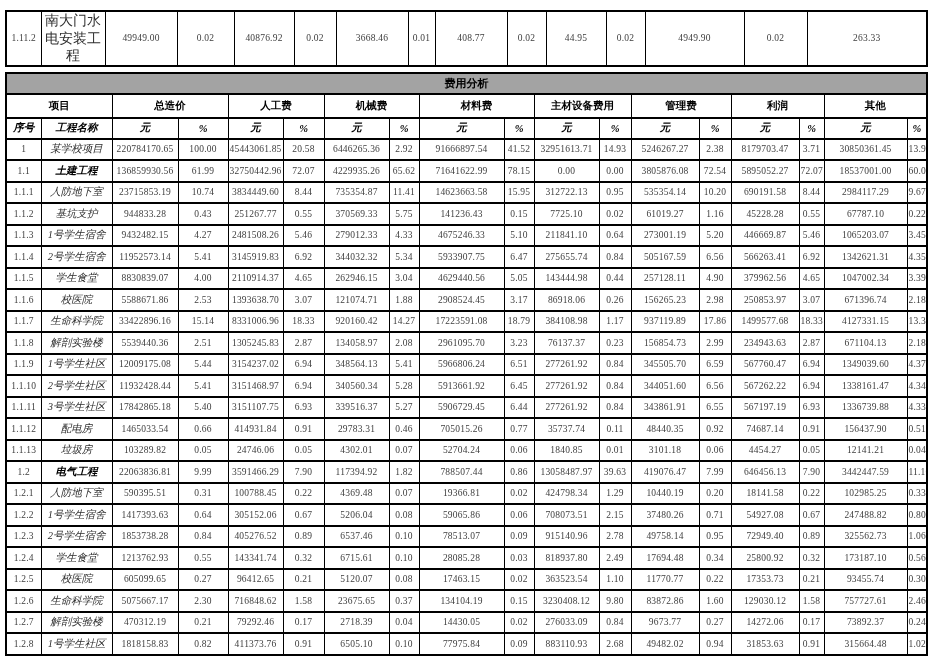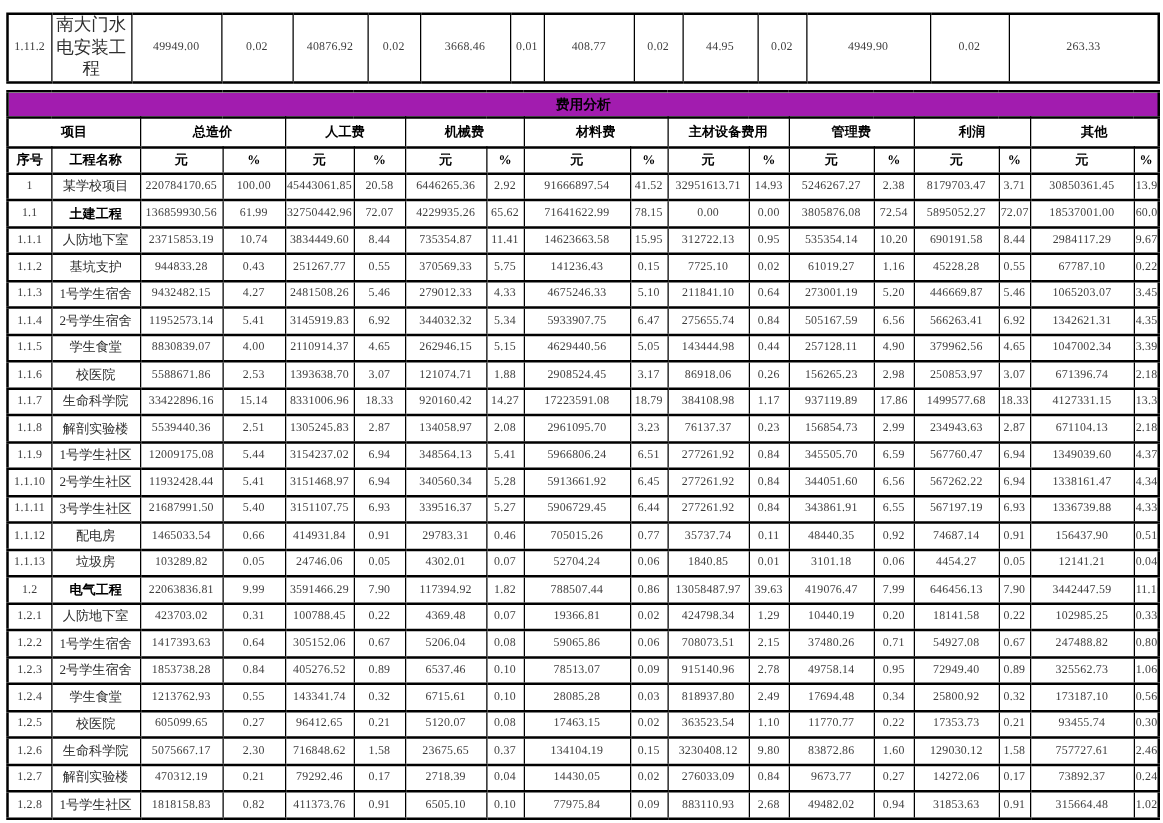--- a/index.html
+++ b/index.html
@@ -33,35 +33,36 @@
     white-space: nowrap;
   }
   .num {
     font-size: 9.5px;
     color: #3d3d3d;
     letter-spacing: 0.2px;
   }
   .name {
     font-size: 10.5px;
     color: #2e2e2e;
+    font-style: italic;
   }
   .name.bold { font-weight: bold; color: #000; }
   .hdr {
     font-size: 10.5px;
     font-weight: bold;
     color: #000;
   }
   .banner-cell {
-    background: #a21caf;
+    background: #a3a3a3;
     font-size: 11px;
     font-weight: bold;
     height: 19px;
   }
   .group-row td { height: 22px; }
-  .sub-row td { height: 19px; }
+  .sub-row td { height: 19px; font-style: italic; }
   .prev-row td { height: 37px; }
   .prev-name {
     white-space: normal;
     line-height: 1.25;
     font-size: 14px;
     color: #2e2e2e;
   }
   #analysis-table tbody tr { height: 21.5px; }
   .gap { height: 5px; }
 </style>
@@ -290,21 +291,21 @@
           <td class="num">4.35</td>
         </tr>
         <tr>
           <td class="num">1.1.5</td>
           <td class="name">学生食堂</td>
           <td class="num">8830839.07</td>
           <td class="num">4.00</td>
           <td class="num">2110914.37</td>
           <td class="num">4.65</td>
           <td class="num">262946.15</td>
-          <td class="num">5.15</td>
+          <td class="num">3.04</td>
           <td class="num">4629440.56</td>
           <td class="num">5.05</td>
           <td class="num">143444.98</td>
           <td class="num">0.44</td>
           <td class="num">257128.11</td>
           <td class="num">4.90</td>
           <td class="num">379962.56</td>
           <td class="num">4.65</td>
           <td class="num">1047002.34</td>
           <td class="num">3.39</td>
@@ -405,21 +406,21 @@
           <td class="num">344051.60</td>
           <td class="num">6.56</td>
           <td class="num">567262.22</td>
           <td class="num">6.94</td>
           <td class="num">1338161.47</td>
           <td class="num">4.34</td>
         </tr>
         <tr>
           <td class="num">1.1.11</td>
           <td class="name">3号学生社区</td>
-          <td class="num">21687991.50</td>
+          <td class="num">17842865.18</td>
           <td class="num">5.40</td>
           <td class="num">3151107.75</td>
           <td class="num">6.93</td>
           <td class="num">339516.37</td>
           <td class="num">5.27</td>
           <td class="num">5906729.45</td>
           <td class="num">6.44</td>
           <td class="num">277261.92</td>
           <td class="num">0.84</td>
           <td class="num">343861.91</td>
@@ -485,21 +486,21 @@
           <td class="num">419076.47</td>
           <td class="num">7.99</td>
           <td class="num">646456.13</td>
           <td class="num">7.90</td>
           <td class="num">3442447.59</td>
           <td class="num">11.16</td>
         </tr>
         <tr>
           <td class="num">1.2.1</td>
           <td class="name">人防地下室</td>
-          <td class="num">423703.02</td>
+          <td class="num">590395.51</td>
           <td class="num">0.31</td>
           <td class="num">100788.45</td>
           <td class="num">0.22</td>
           <td class="num">4369.48</td>
           <td class="num">0.07</td>
           <td class="num">19366.81</td>
           <td class="num">0.02</td>
           <td class="num">424798.34</td>
           <td class="num">1.29</td>
           <td class="num">10440.19</td>

